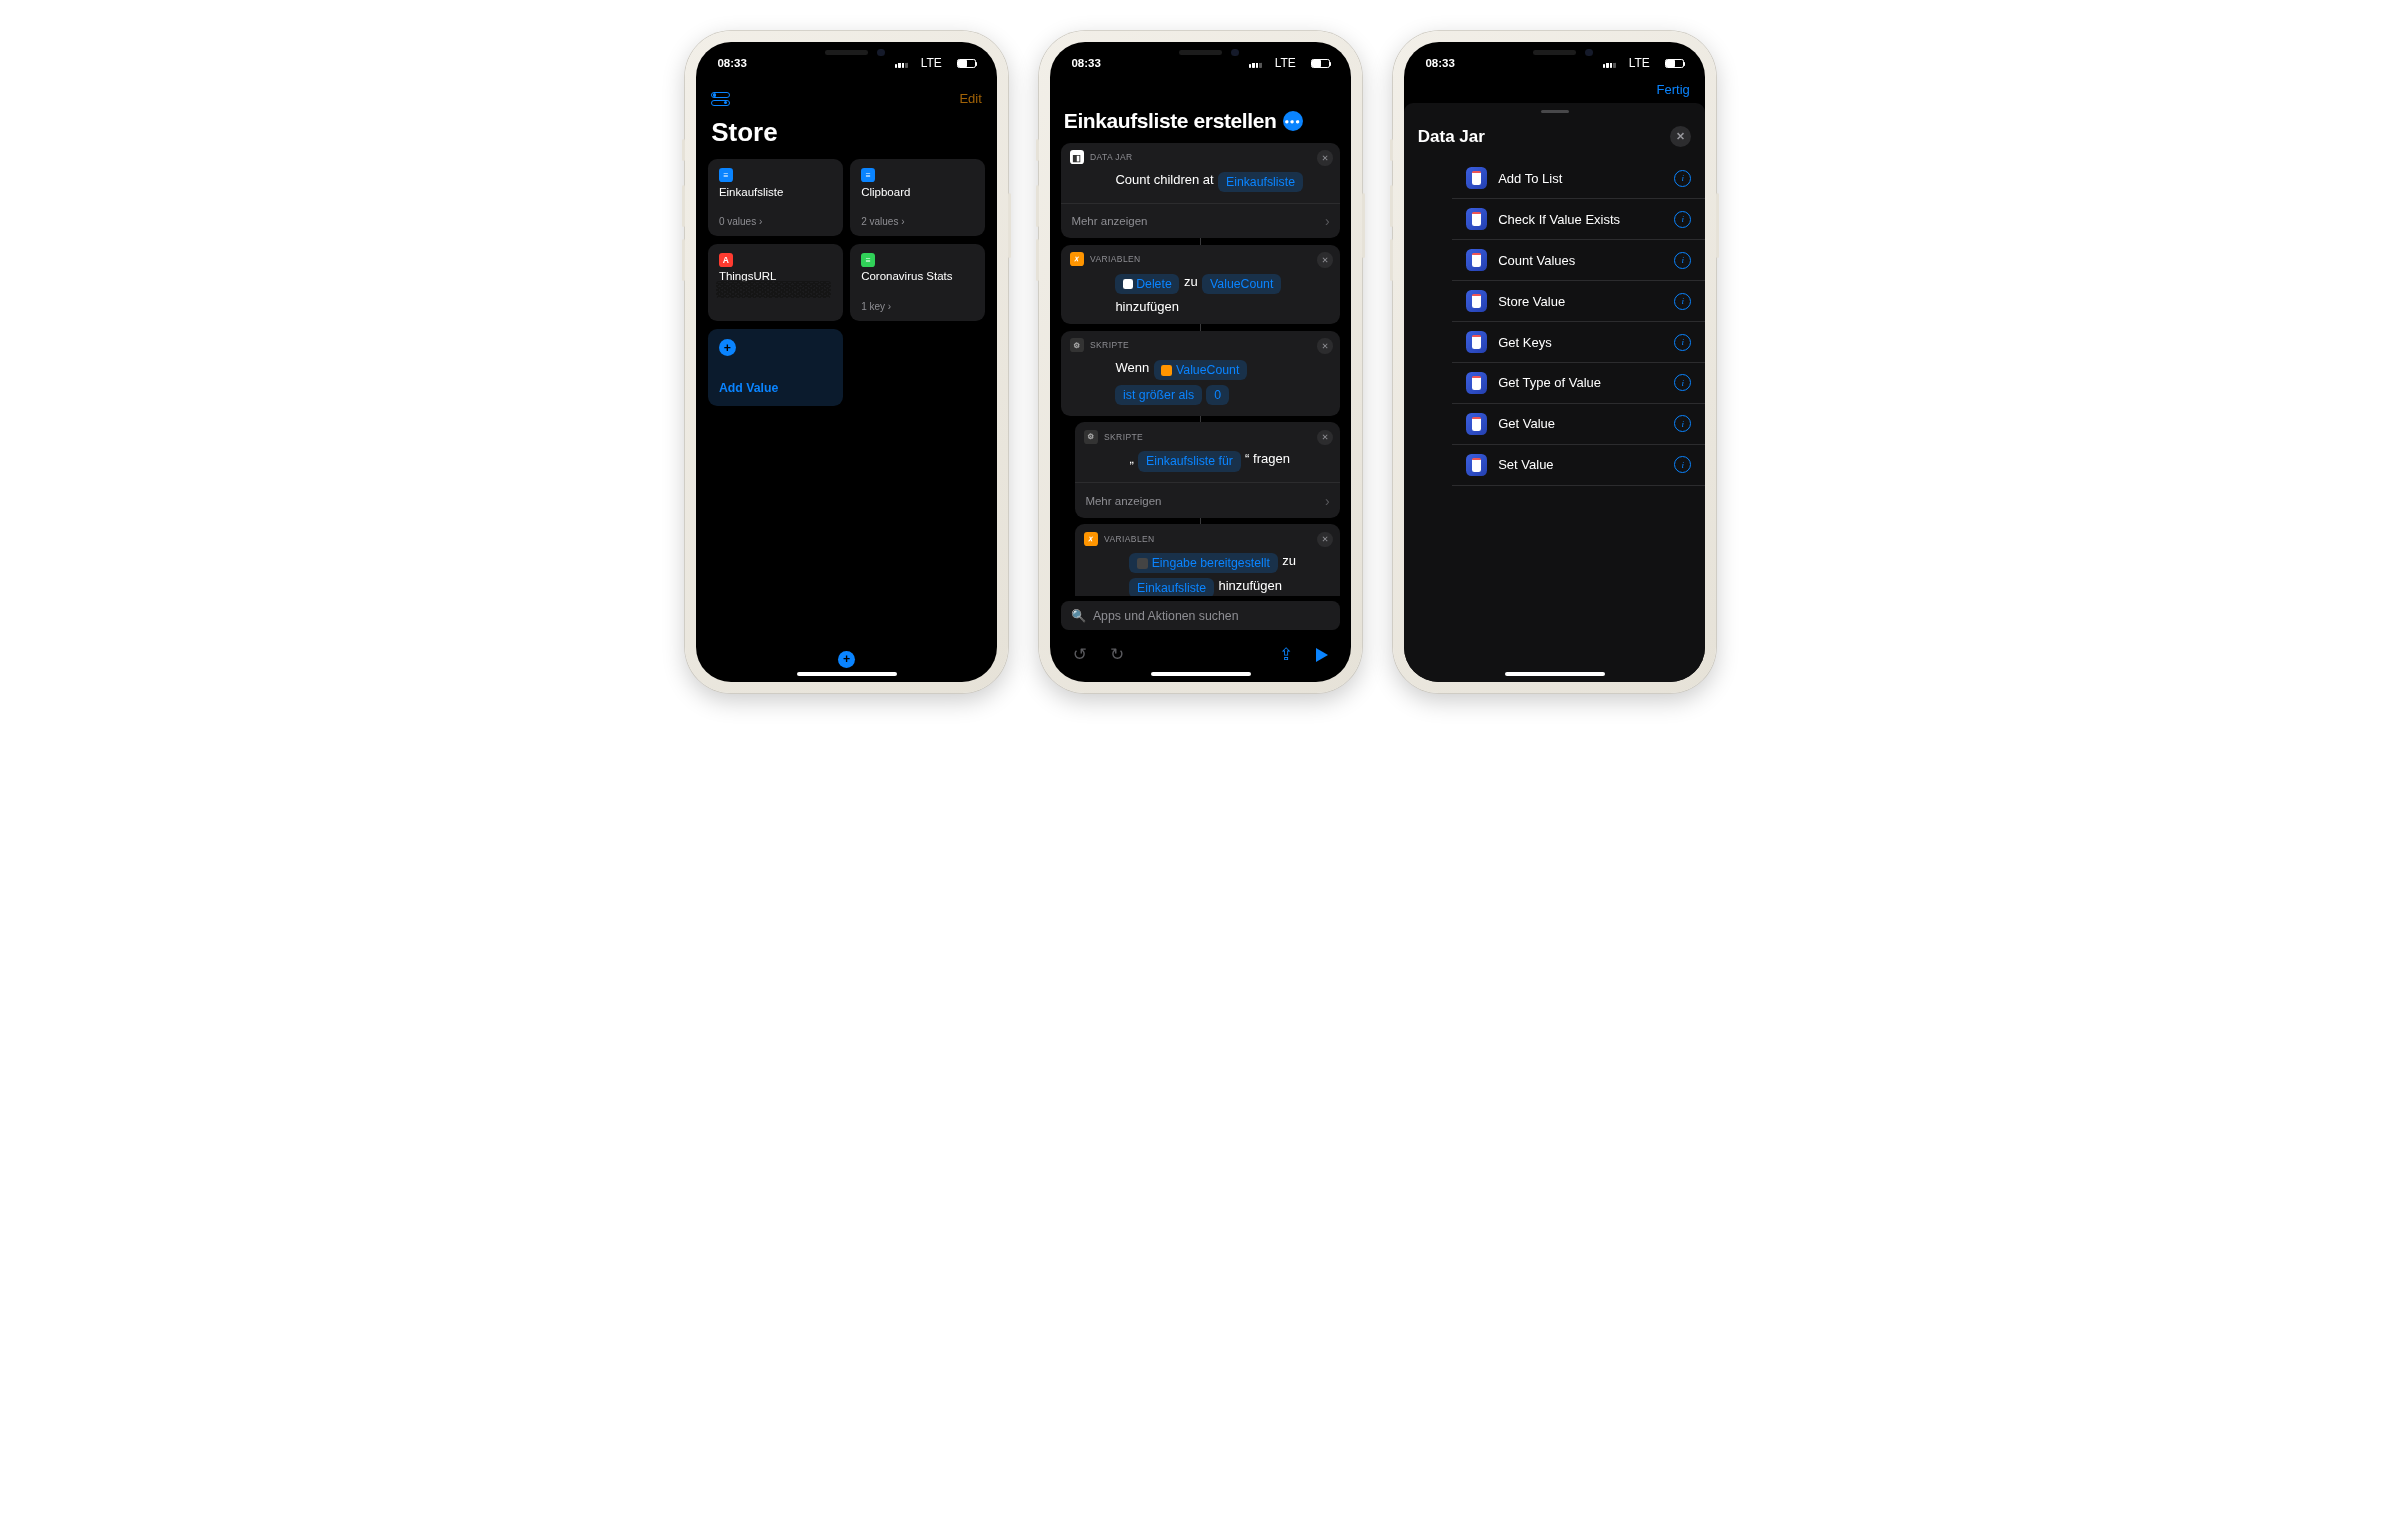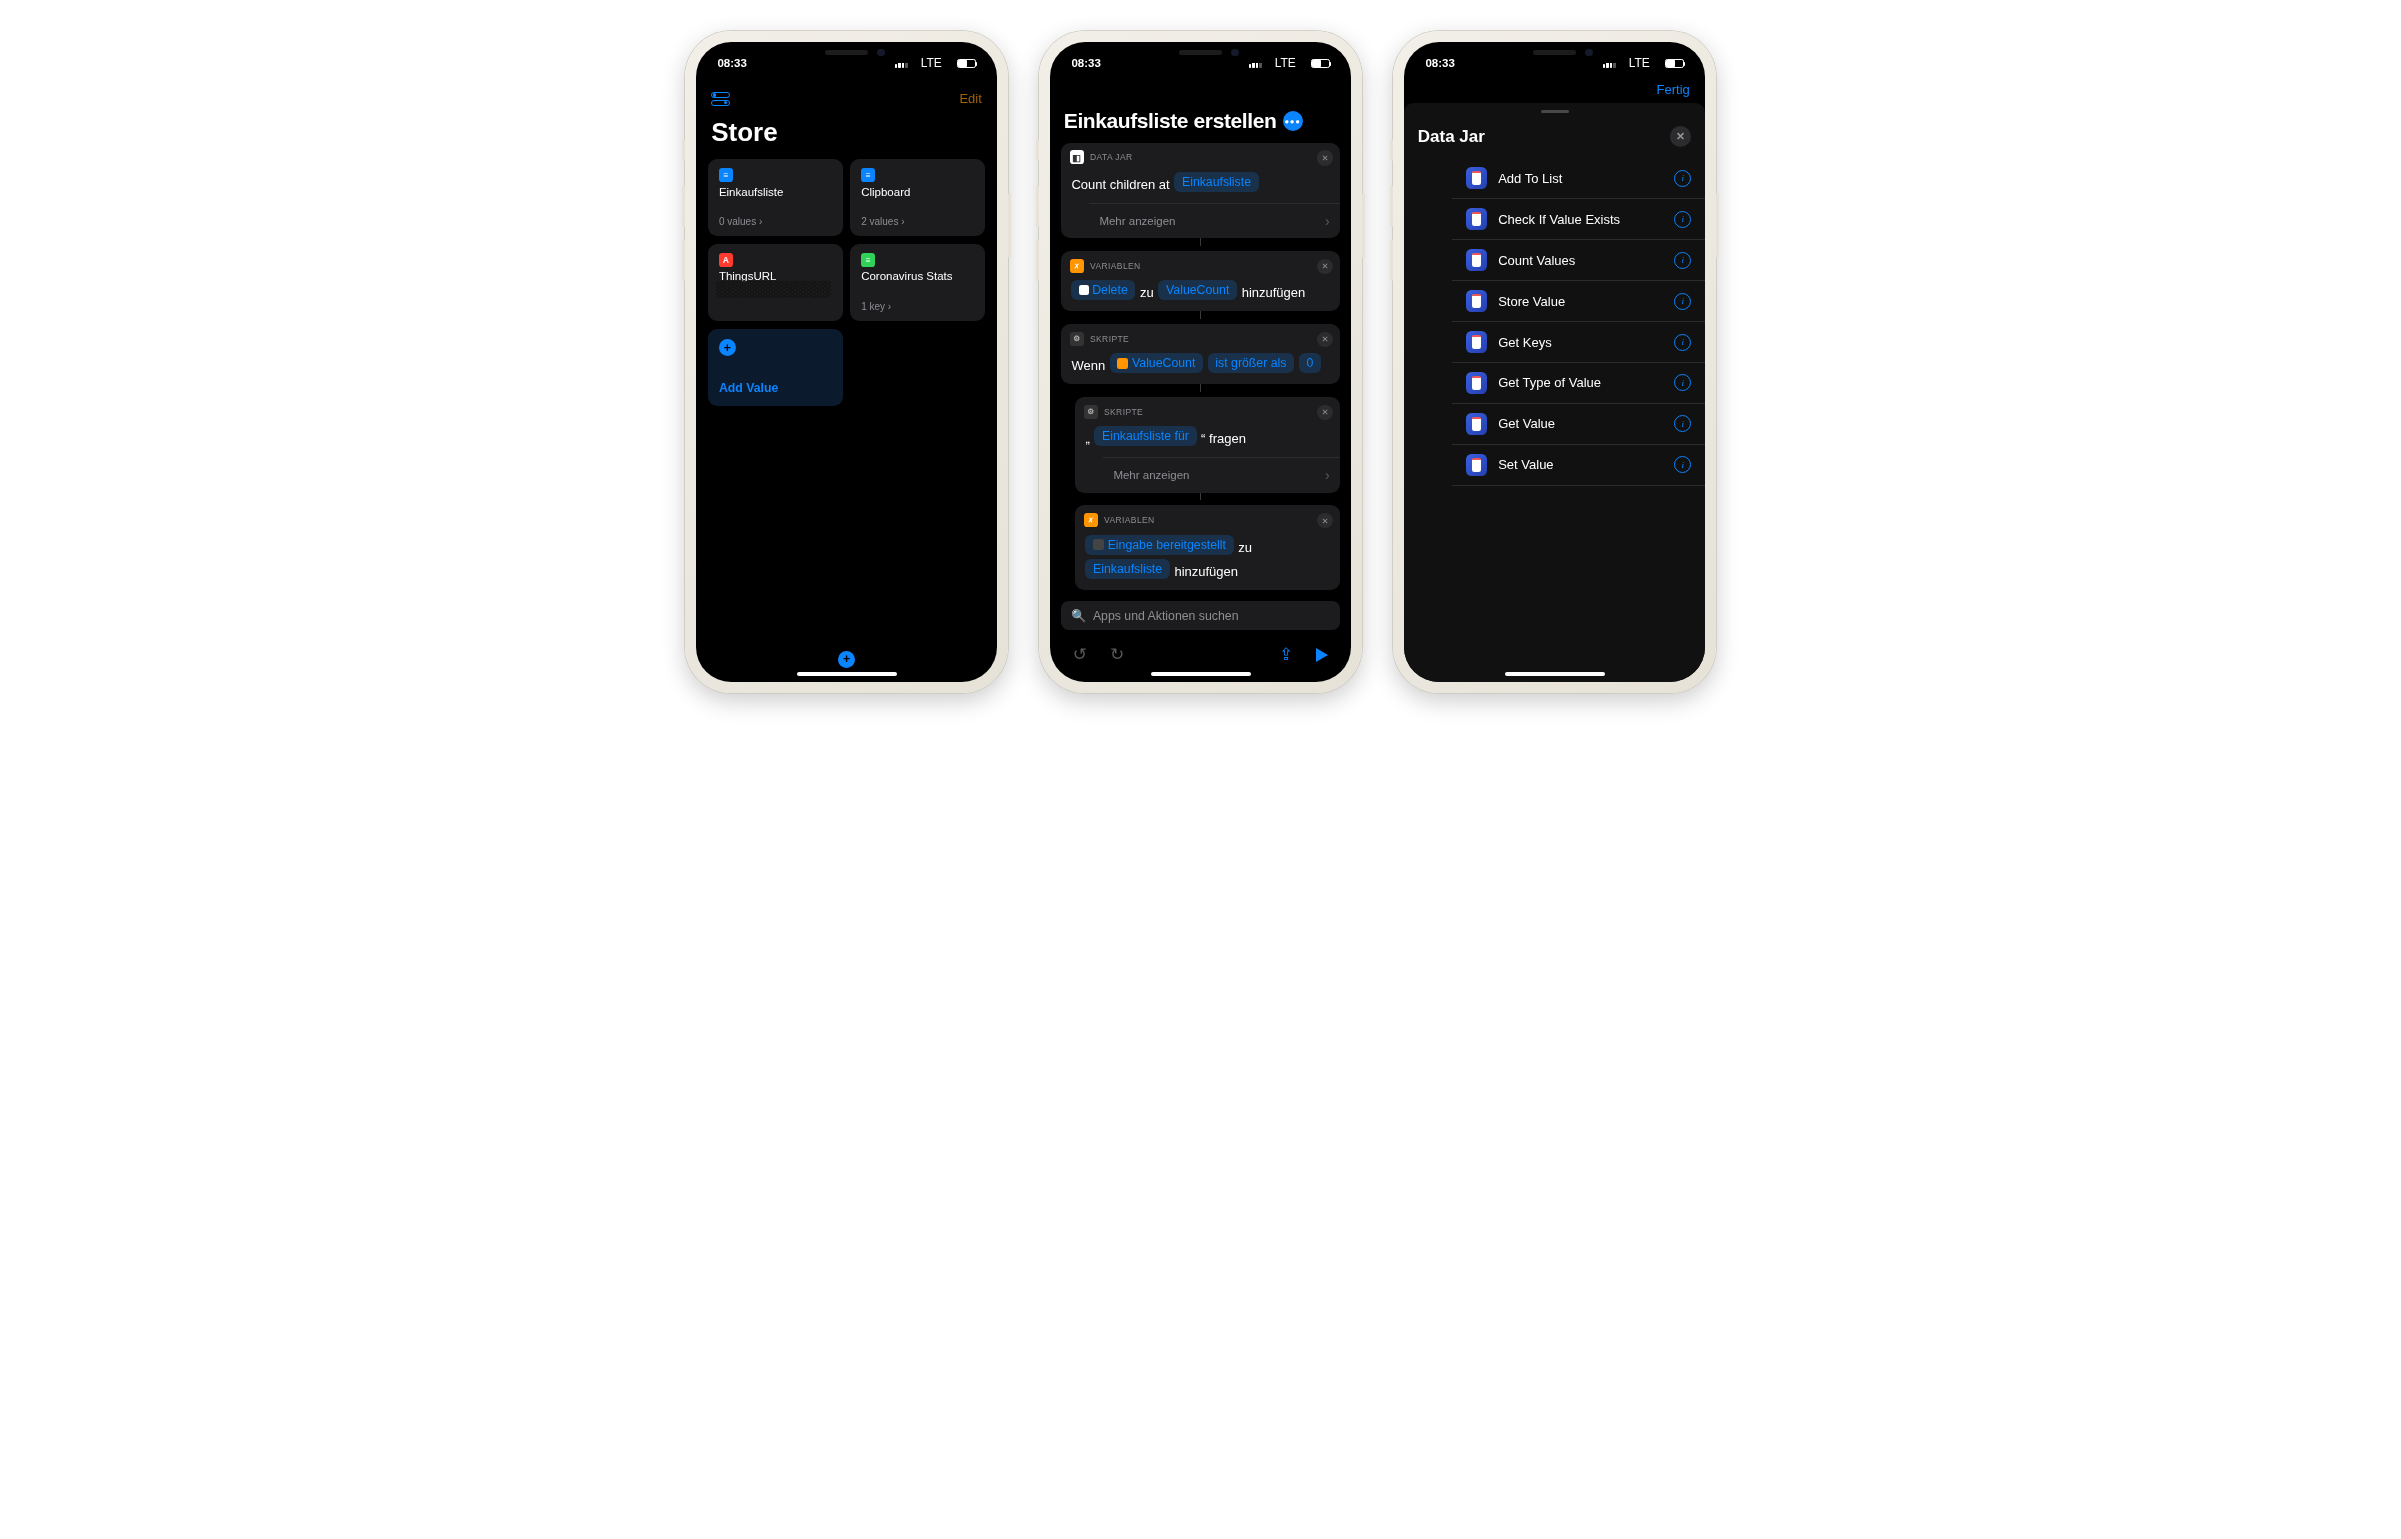--- a/index.html
+++ b/index.html
@@ -123,25 +123,25 @@
   h1.medium { color:#fff; font-size:21px; font-weight:700; letter-spacing:-0.4px;}
   .more-circ{width:20px;height:20px;background:#0a84ff;border-radius:50%;display:flex;align-items:center;justify-content:center;color:#fff;font-size:7.7px;letter-spacing:0.8px;}
   .actions { flex:1; overflow:hidden; padding:0 10.8px; display:flex; flex-direction:column;}
   .action-block { background:#1c1c1e; border-radius:9.2px; margin-bottom:6.2px; position:relative;}
   .action-block.indent { margin-left:14px; }
   .ab-head { display:flex; align-items:center; gap:6.2px; padding:7.7px 9.2px 1.5px; color:#8e8e93; font-size:8.5px; text-transform:uppercase; letter-spacing:0.4px;}
   .ab-app { width:14px;height:14px;border-radius:3.1px;display:flex;align-items:center;justify-content:center;font-size:7.7px;font-weight:700;}
   .app-jar{background:#fff;} .app-jar::before{content:"◧";color:#333;font-size:9.2px;}
   .app-var{background:#ff9500;color:#fff;}
   .app-skr{background:#333;color:#aaa;}
-  .ab-body { padding:6.2px 10.8px 10.8px; color:#fff; font-size:13px; display:flex; flex-wrap:wrap; align-items:flex-end; gap:4.6px;}
+  .ab-body { padding:6.2px 10.8px 10.8px; color:#fff; font-size:13px; display:flex; flex-wrap:wrap; align-items:flex-start; gap:4.6px;margin-left:44px;}
   .token { background:#19314a; color:#0a84ff; padding:3.1px 7.7px; border-radius:6.2px; font-size:12.3px;}
   .token.orange::before{content:"";display:inline-block;width:10.8px;height:10.8px;background:#ff9500;border-radius:2.3px;margin-right:3.8px;vertical-align:-1.5px;}
   .token.grayic::before{content:"";display:inline-block;width:10.8px;height:10.8px;background:#444;border-radius:2.3px;margin-right:3.8px;vertical-align:-1.5px;}
-  .ab-more { border-top:0.8px solid #2c2c2e; padding:9.2px 10.8px; color:#8e8e93; font-size:11.5px; display:flex; justify-content:space-between; align-items:center;margin-left:28px;}
+  .ab-more { border-top:0.8px solid #2c2c2e; padding:9.2px 10.8px; color:#8e8e93; font-size:11.5px; display:flex; justify-content:space-between; align-items:center;}
   .close-ab { position:absolute; right:7.7px; top:7.7px; width:15.4px;height:15.4px;background:#2c2c2e;border-radius:50%;color:#8e8e93;font-size:8.5px;display:flex;align-items:center;justify-content:center;}
   .connector{height:7.7px;display:flex;justify-content:center;}
   .connector::before{content:"";width:1.5px;height:7.7px;background:#3a3a3c;margin-top:-6.2px;margin-bottom:-6.2px;}
   .search-field { background:#1c1c1e; border-radius:7.7px; margin:4.6px 10.8px; padding:7.7px 10.8px; color:#8e8e93; font-size:12.3px; display:flex; align-items:center; gap:6.2px;}
   .toolbar2 { display:flex; justify-content:space-between; align-items:center; padding:9.2px 23px 17px; font-size:17px;}
   .toolbar2 .left2 { display:flex; gap:23px; color:#5a5a5e;}
   .toolbar2 .right2 { display:flex; gap:23px; color:#0a84ff; align-items:center;}
   .tri-play{width:0;height:0;border-left:12.3px solid #0a84ff;border-top:7.7px solid transparent;border-bottom:7.7px solid transparent;}
   
   .sheet { background:#111112; border-top-left-radius:9.2px;border-top-right-radius:9.2px; margin-top:23px; flex:1; display:flex; flex-direction:column; position:relative;}

